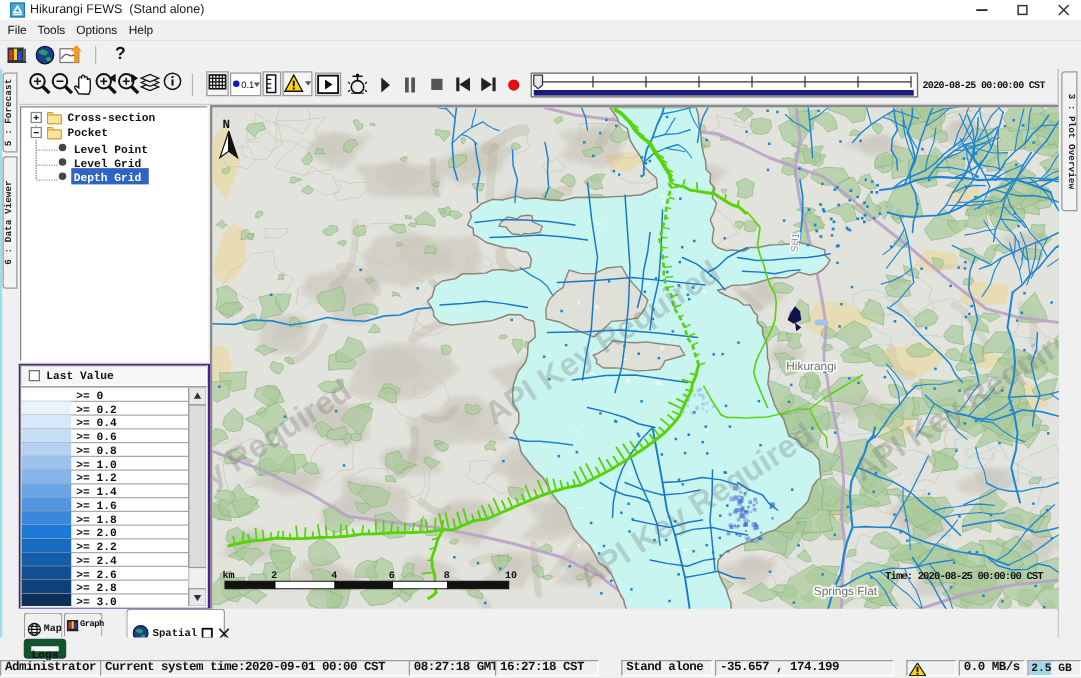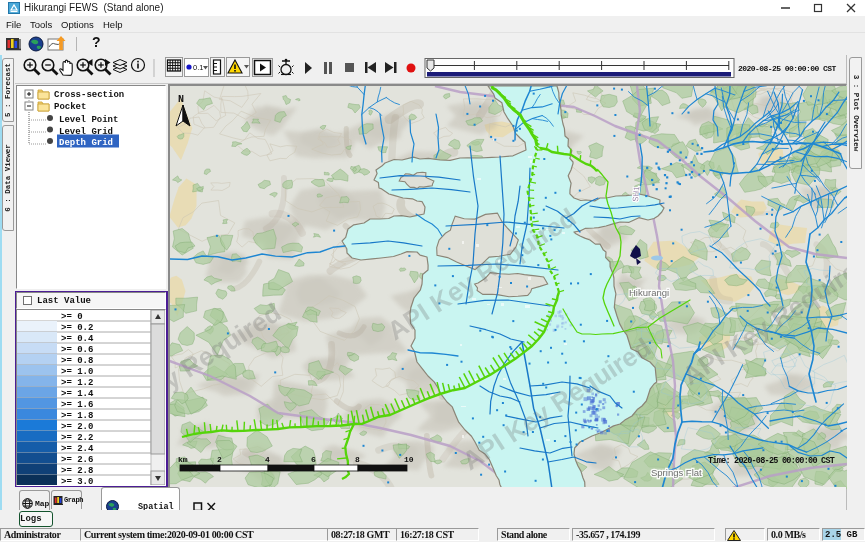--- a/index.html
+++ b/index.html
@@ -1,18 +1,18 @@
 <!DOCTYPE html>
 <html><head><meta charset="utf-8"><style>
 *{margin:0;padding:0;box-sizing:border-box}
 html,body{width:865px;height:542px;overflow:hidden;background:#f0f0f0;font-family:"Liberation Sans",sans-serif}
 .abs{position:absolute}
 .mono{font-family:"Liberation Mono",monospace;font-weight:bold}
 .sunken{border-top:1px solid #888;border-left:1px solid #888;border-bottom:1px solid #fff;border-right:1px solid #fff}
-.cell{position:absolute;top:528px;height:13px;border:1px solid;border-color:#9a9a9a #fff #fff #9a9a9a;font-family:Liberation Serif, serif;font-weight:bold;font-size:10px;letter-spacing:-0.4px;color:#111;line-height:11px;padding-left:3px;background:#f0f0f0;white-space:nowrap;overflow:hidden}
+.cell{position:absolute;top:528px;height:13px;border:1px solid;border-color:#9a9a9a #fff #fff #9a9a9a;font-family:Liberation Mono, monospace;font-weight:bold;font-size:10px;letter-spacing:-0.4px;color:#111;line-height:11px;padding-left:3px;background:#f0f0f0;white-space:nowrap;overflow:hidden}
 .vtab{position:absolute;background:#f2f2f2;border:1px solid #9a9a9a;border-radius:3px 0 0 3px;overflow:hidden}.vtab>span{position:absolute;left:50%;top:50%;white-space:nowrap;font-family:"Liberation Mono",monospace;font-weight:bold;font-size:7.5px;color:#222}.vl>span{transform:translate(-50%,-50%) rotate(-90deg)}.vr>span{transform:translate(-50%,-50%) rotate(90deg)}
 .btab{position:absolute;background:#f0f0f0;border:1px solid #9a9a9a;border-bottom:none;border-radius:3px 3px 0 0;font-family:"Liberation Mono",monospace;font-weight:bold;font-size:8.5px;color:#111;display:flex;align-items:center;gap:3px;padding:0 5px}.btab svg{flex-shrink:0}
 svg{display:block}
 </style></head><body>
 
 <div class="abs" style="left:0;top:0;width:865px;height:28px;background:#ffffff">
 <div class="abs" style="left:8px;top:2px;width:12px;height:12px;background:#49a8d8;border:1px solid #2277aa">
       <svg width="10" height="10">
         <polygon points="2,7 5,2 8,7" fill="none" stroke="#fff" stroke-width="1.2"></polygon>
         <line x1="1.5" y1="8.5" x2="8.5" y2="8.5" stroke="#fff" stroke-width="1.2"></line>
@@ -1659,34 +1659,34 @@
 <div class="btab" style="left:51px;top:490px;width:31px;height:19px;padding:0 1px;gap:1px">
     <svg width="10" height="11">
       <rect x="0.5" y="1" width="9" height="8" fill="#222"></rect>
       <rect x="1.8" y="2.5" width="1.8" height="5.5" fill="#e03030"></rect>
       <rect x="4.2" y="2" width="1.8" height="6" fill="#f0d020"></rect>
       <rect x="6.6" y="3" width="1.8" height="5" fill="#2040e0"></rect>
       <line x1="0.5" y1="9.5" x2="10" y2="9.5" stroke="#222"></line>
     </svg>
     <span style="font-size:7px;letter-spacing:-0.4px">Graph</span>
   </div>
-<div class="btab" style="left:101px;top:487px;width:79px;height:38px;background:#fff;padding:0 4px;gap:19px">
+<div class="btab" style="left:101px;top:487px;width:79px;height:38px;background:#fff;padding:0 4px;gap:3px">
     <svg width="13" height="13">
       <circle cx="6.5" cy="6.5" r="6" fill="#1a3f8f" stroke="#0a1a40"></circle>
       <path d="M2.5,4 q2.5,-1.6 4,-0.8 q2.5,0.8 1.6,2.4 q-0.8,1.6 -3.2,0.8 q-2.4,-0.8 -2.4,-2.4z" fill="#2aa05a"></path>
       <path d="M7,8 q2.4,-0.8 3.2,0.8 q0,1.6 -2.4,1.6 q-1.6,-0.8 -0.8,-2.4z" fill="#2aa05a"></path>
     </svg>
     <span>Spatial</span>
     <svg width="24" height="12">
       <rect x="1" y="2" width="7.5" height="7.5" fill="none" stroke="#111" stroke-width="1.5"></rect>
       <path d="M14.5,2 L22,10 M22,2 L14.5,10" stroke="#111" stroke-width="1.4" fill="none"></path>
     </svg>
   </div>
 <div class="abs" style="left:0;top:510px;width:865px;height:18px;background:#f0f0f0"></div>
-<div class="abs mono" style="left:19px;top:511px;width:34px;height:16px;background:#f6f6f6;border:1px solid #14532d;border-radius:3px;font-size:9px;color:#111;text-align:left;line-height:15px">Logs</div>
+<div class="abs mono" style="left:19px;top:511px;width:34px;height:16px;background:#f6f6f6;border:6px solid #14532d;border-radius:3px;font-size:9px;color:#111;text-align:center;line-height:15px">Logs</div>
 <div class="cell" style="left:0px;width:88px">Administrator</div>
 <div class="cell" style="left:80px;width:252px">Current system time:2020-09-01 00:00 CST</div>
 <div class="cell" style="left:327px;width:83px">08:27:18 GMT</div>
 <div class="cell" style="left:396px;width:83px">16:27:18 CST</div>
 <div class="cell" style="left:497px;width:73px">Stand alone</div>
 <div class="cell" style="left:572px;width:143px">-35.657 , 174.199</div>
 <div class="cell" style="left:725px;width:40px"></div>
 <div class="cell" style="left:767px;width:53px">0.0 MB/s</div>
 <div class="cell" style="left:822px;width:43px"></div>
 <svg class="abs" style="left:727px;top:530px" width="14" height="11">

